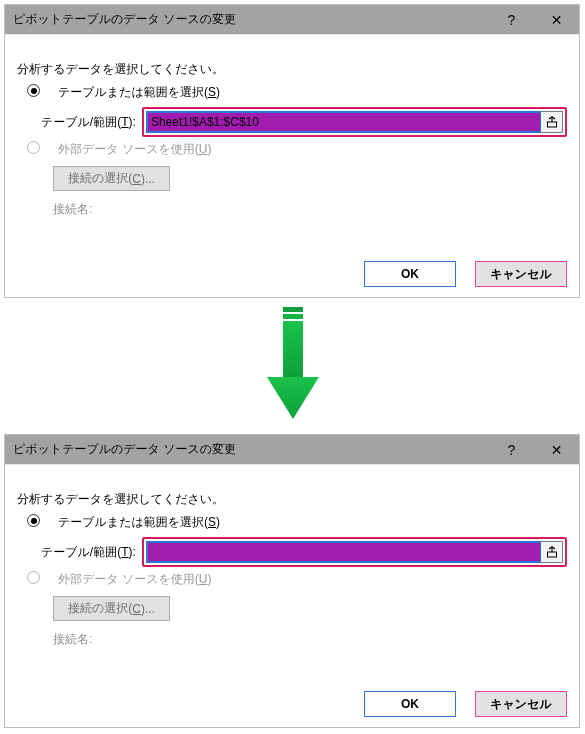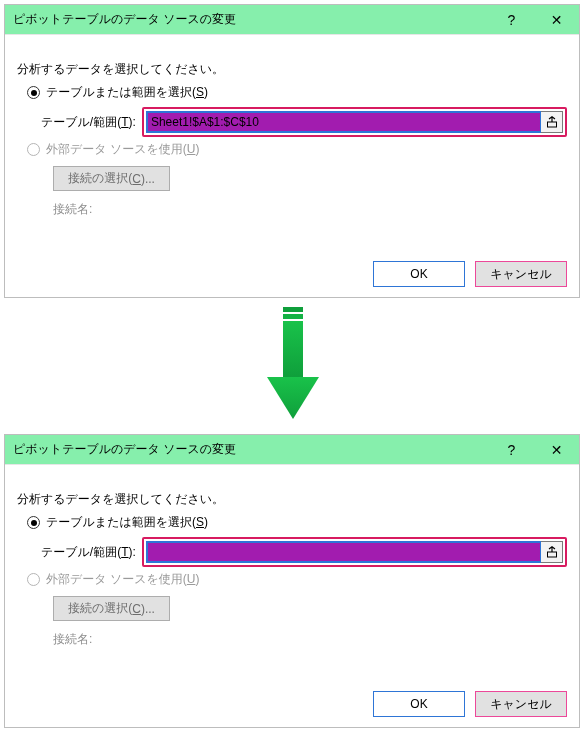--- a/index.html
+++ b/index.html
@@ -22,21 +22,21 @@
     width: 576px;
     height: 294px;
     border: 1px solid #bdbdbd;
     background: #fff;
   }
   .titlebar {
     height: 30px;
     display: flex;
     align-items: center;
     border-bottom: 1px solid #e6e6e6;
-    background: #86efac;
+    background: #a3a3a3;
   }
   .titlebar .title {
     flex: 1 1 auto;
     padding: 0 8px;
     font-size: 12px;
     color: #000;
   }
   .titlebar .btn {
     width: 45px;
     height: 30px;
@@ -47,23 +47,23 @@
     font-size: 14px;
   }
   .body {
     padding: 10px 12px 0 12px;
   }
   .lbl-select {
     margin: 16px 0 6px 0;
   }
   .radio-row {
     display: flex;
-    align-items: center;
+    align-items: flex-start;
     margin: 4px 0 4px 10px;
-    gap: 6px;
+    gap: 18px;
   }
   .radio {
     width: 13px; height: 13px;
     border: 1px solid #333;
     border-radius: 50%;
     display: inline-flex;
     align-items: center;
     justify-content: center;
   }
   .radio.checked::after {
@@ -134,21 +134,22 @@
   }
   .conn-name {
     margin: 10px 0 0 36px;
     color: #8d8d8d;
   }
   .footer {
     position: absolute;
     bottom: 10px;
     right: 12px;
     display: flex;
-    gap: 10px;
+    gap: 19px;
+    font-weight: bold;
   }
   .ok-btn {
     width: 92px; height: 26px;
     border: 1px solid #2e75d6;
     background: #fff;
     display: flex; align-items: center; justify-content: center;
   }
   .cancel-btn {
     width: 92px; height: 26px;
     border: 1px solid #ec4899;

